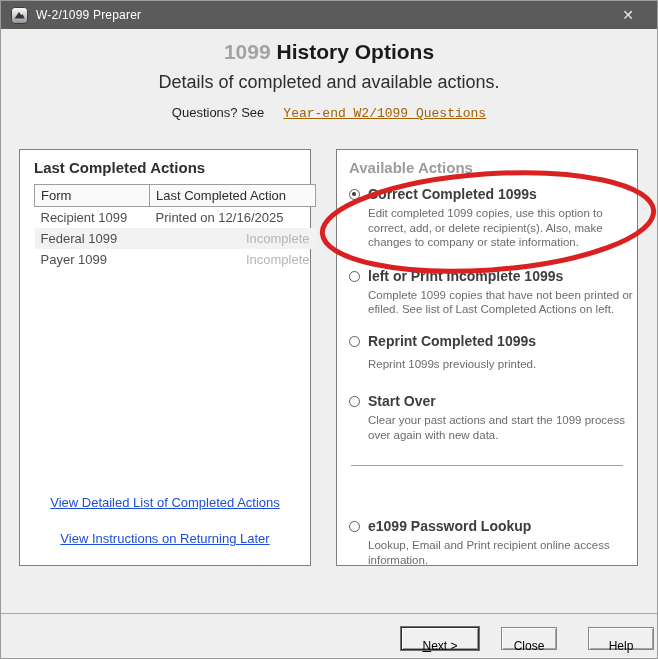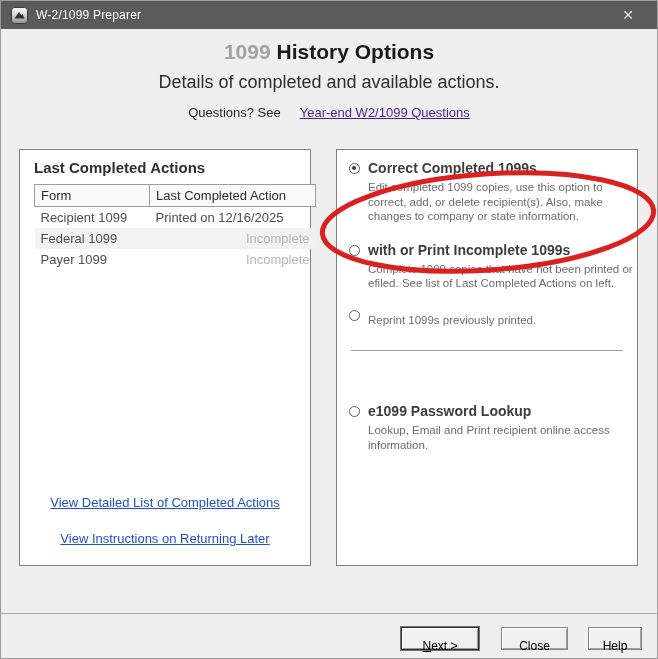--- a/index.html
+++ b/index.html
@@ -23,21 +23,21 @@
     display:flex; align-items:center; justify-content:center;
     color:#e8e8e8; font-size:14px; cursor:default;
   }
 
   
   .header { position:absolute; top:28px; left:0; width:100%; text-align:center; }
   .page-title { margin-top:11px; font-size:21px; font-weight:bold; color:#1b1b1b; }
   .page-title .title-prefix { color:#a3a3a3; margin-right:6px; }
   .subtitle { margin-top:8px; font-size:18px; color:#2e2e2e; font-weight:400; }
   .questions { margin-top:12px; font-size:13px; color:#1f1f1f; }
-  .questions a { color:#4c1d95; text-decoration:underline; margin-left:19px; cursor:pointer; }
+  .questions a { color:#a16207; text-decoration:underline; margin-left:19px; cursor:pointer;font-family:Liberation Mono, monospace; }
 
   
   .panel { position:absolute; top:148px; background:#ffffff; border:1px solid #7f7f7f; }
   .panel-left  { left:18px;  width:292px; height:417px; }
   .panel-right { left:335px; width:302px; height:417px; }
 
   .panel-heading { font-size:15px; font-weight:bold; }
   .panel-left  .panel-heading { color:#2f2f2f; margin:9px 0 0 14px; }
   .panel-right .panel-heading { color:#9c9c9c; margin:9px 0 0 12px; }
 
@@ -93,22 +93,22 @@
     position:absolute; top:626px; height:23px; background:#f0f0f0;
     border:1px solid #868686;
     box-shadow: inset 1px 1px 0 #ffffff, inset -1px -1px 0 #a3a3a3;
     font-family:"Liberation Sans", sans-serif; font-size:12px; color:#000;
     text-align:center; cursor:default; padding:8px;
   }
   .btn-label { display:block; line-height:20px; }
   .btn-next { left:400px; width:78px; border:1px solid #2f2f2f;
     box-shadow: 0 0 0 1px #6f6f6f, inset 1px 1px 0 #ffffff, inset -1px -1px 0 #9a9a9a; }
   .btn-next .btn-label::first-letter { text-decoration:underline; }
-  .btn-close { left:500px; width:67px; }
-  .btn-help  { left:587px; width:54px; }
+  .btn-close { left:500px; width:56px; }
+  .btn-help  { left:587px; width:66px; }
 </style>
 </head>
 <body>
 
 <div class="window">
 
   <div class="titlebar">
     <svg class="app-icon" viewBox="0 0 17 17">
       <defs>
         <linearGradient id="ic" x1="0" y1="0" x2="0" y2="1">
@@ -156,45 +156,54 @@
           <td>Payer 1099</td>
           <td class="action-cell muted">Incomplete</td>
         </tr>
       </tbody>
     </table>
     <div class="panel-link link-1">View Detailed List of Completed Actions</div>
     <div class="panel-link link-2">View Instructions on Returning Later</div>
   </div>
 
   <div class="panel panel-right">
+    <div class="panel-heading">Available Actions</div>
     <div class="options">
 
       <div class="option opt-1">
         <span class="radio selected"></span>
         <div class="opt-body">
           <div class="opt-label">Correct Completed 1099s</div>
           <div class="opt-desc">Edit completed 1099 copies, use this option to correct, add, or delete recipient(s).  Also, make changes to company or state information.</div>
         </div>
       </div>
 
       <div class="option opt-2">
         <span class="radio"></span>
         <div class="opt-body">
-          <div class="opt-label">with or Print Incomplete 1099s</div>
+          <div class="opt-label">left or Print Incomplete 1099s</div>
           <div class="opt-desc">Complete 1099 copies that have not been printed or efiled. See list of Last Completed Actions on left.</div>
         </div>
       </div>
 
       <div class="option opt-3">
         <span class="radio"></span>
         <div class="opt-body">
+          <div class="opt-label">Reprint Completed 1099s</div>
           <div class="opt-desc">Reprint 1099s previously printed.</div>
         </div>
       </div>
 
+      <div class="option opt-4">
+        <span class="radio"></span>
+        <div class="opt-body">
+          <div class="opt-label">Start Over</div>
+          <div class="opt-desc">Clear your past actions and start the 1099 process over again with new data.</div>
+        </div>
+      </div>
 
       <div class="panel-divider"></div>
 
       <div class="option opt-5">
         <span class="radio"></span>
         <div class="opt-body">
           <div class="opt-label">e1099 Password Lookup</div>
           <div class="opt-desc">Lookup, Email and Print recipient online access information.</div>
         </div>
       </div>

